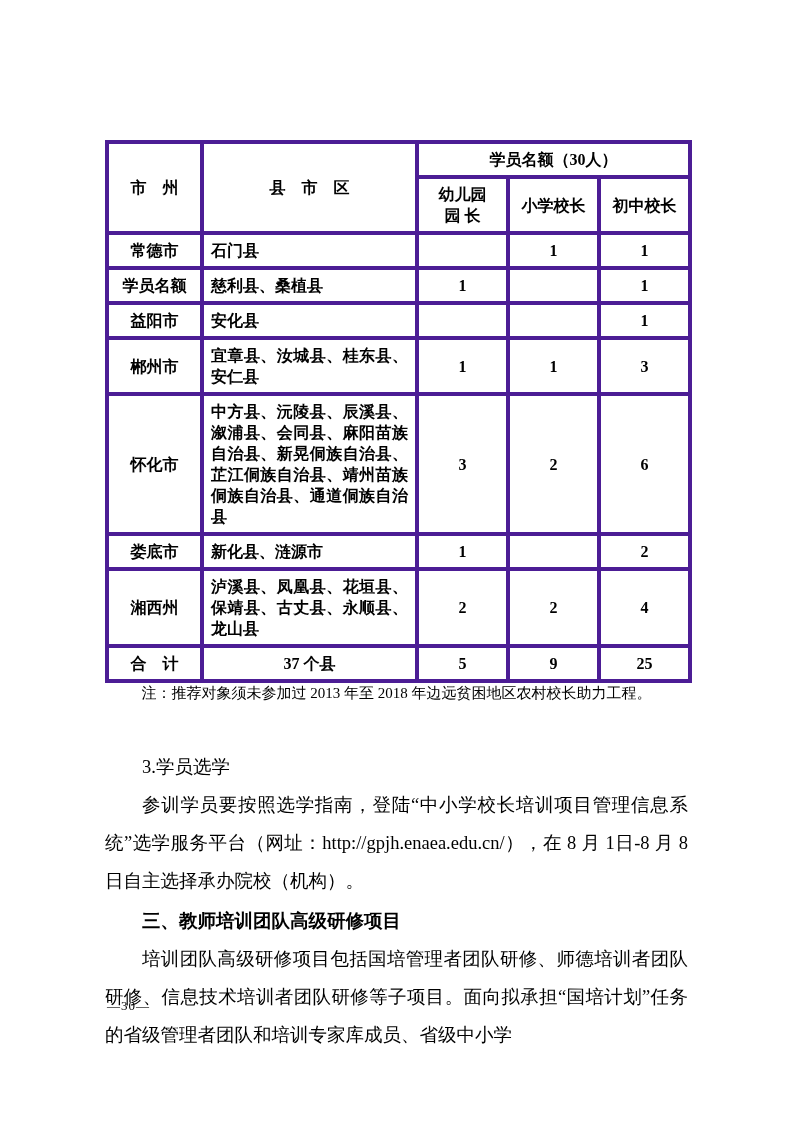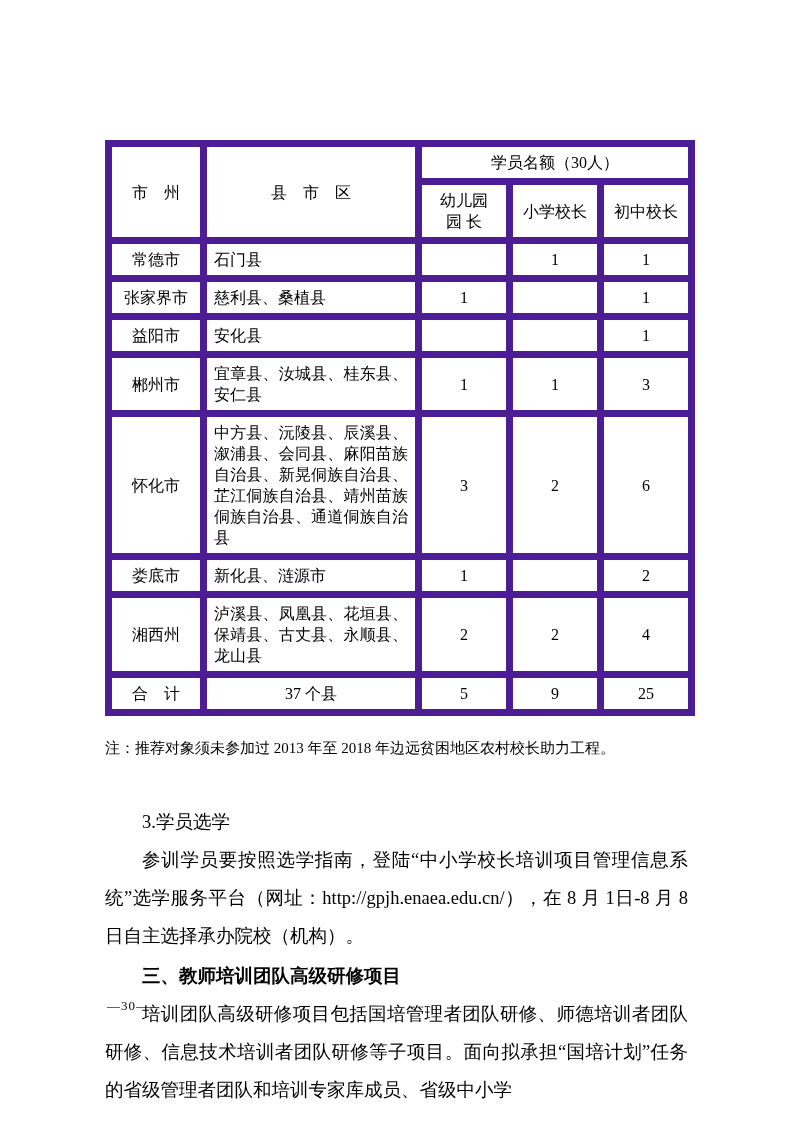--- a/index.html
+++ b/index.html
@@ -17,41 +17,41 @@
   .content { padding: 140px 105px 0 105px; }
 
   
   table.quota-table {
     width: 100%;
     border-collapse: collapse;
     table-layout: fixed;
     font-size: 16px;
   }
   .quota-table th, .quota-table td {
-    border: 7px solid #4c1d95;
-    font-weight: normal;
+    border: 4px solid #4c1d95;
+    font-weight: bold;
     padding: 5px 6px;
     text-align: center;
     vertical-align: middle;
     line-height: 21px;
     margin-top: 24px;
   }
   .quota-table th.h-quota { height: 32px; }
   .quota-table th.h-sub { height: 48px; }
   .quota-table .pre { white-space: pre-line; }
   .quota-table td.c-county { text-align: justify; text-align-last: left; padding-left: 7px; padding-right: 7px; }
   .quota-table td.c-county-center { text-align: center; }
   .quota-table tr.r-tall td { height: 104px; }
   .quota-table td { height: 34px; }
 
   
   .note {
-    margin-top: 22px;
     font-size: 15px;
     line-height: 21px;
+    text-align: center;
   }
 
   
   .bodytext {
     margin-top: 44px;
     font-size: 18.5px;
     line-height: 38px;
     text-align: justify;
   }
   .bodytext p { text-indent: 2em; }
@@ -95,21 +95,21 @@
       </thead>
       <tbody>
         <tr>
           <td>常德市</td>
           <td class="c-county">石门县</td>
           <td></td>
           <td>1</td>
           <td>1</td>
         </tr>
         <tr>
-          <td>张家界市</td>
+          <td>学员名额</td>
           <td class="c-county">慈利县、桑植县</td>
           <td>1</td>
           <td></td>
           <td>1</td>
         </tr>
         <tr>
           <td>益阳市</td>
           <td class="c-county">安化县</td>
           <td></td>
           <td></td>

